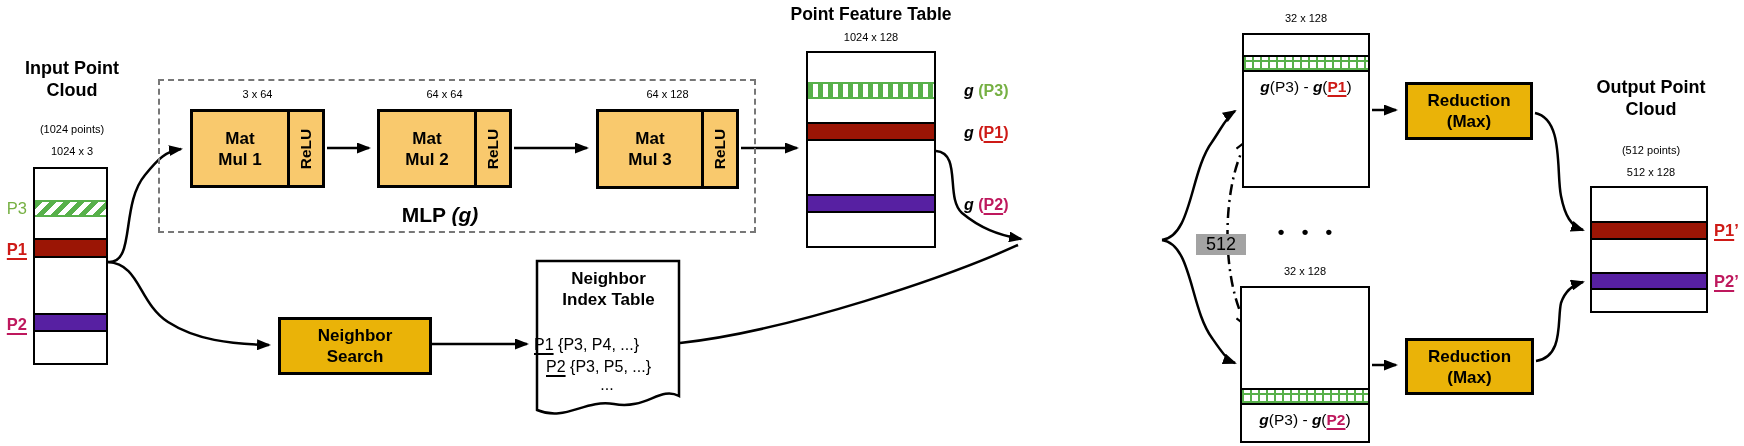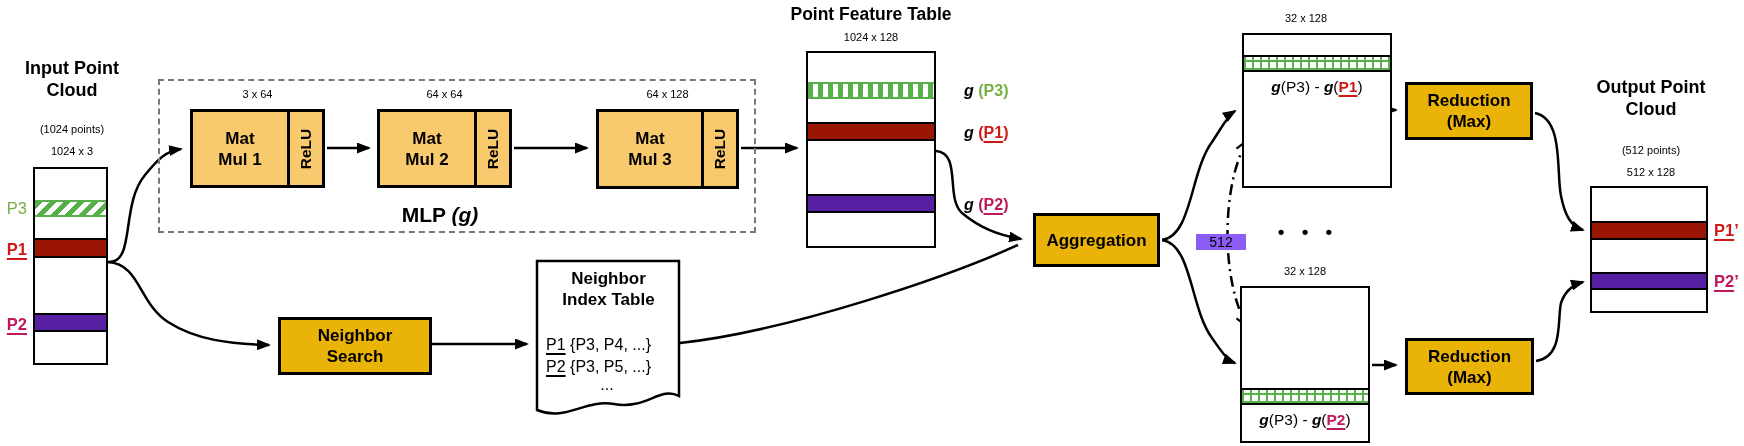--- a/index.html
+++ b/index.html
@@ -40,21 +40,21 @@
   .c-green{color:#76B043;}
   .c-red{color:#CE1A16;}
   .c-purple{color:#be185d;}
   .und{text-decoration:underline;text-underline-offset:2.5px;text-decoration-thickness:1.8px;}
   .gvar{font-weight:bold;font-style:italic;color:#000;}
   .glab{font-size:16px;line-height:20px;white-space:nowrap;margin-left:20px;}
   .mlp-dash{border:2px dashed #777;box-sizing:border-box;}
   .mlp-label{font-size:21px;font-weight:bold;text-align:center;}
   .docline{font-size:16px;line-height:21px;white-space:nowrap;}
   .difftext{font-size:15.5px;text-align:center;white-space:nowrap;}
-  .count512{font-size:14px;background:#8b5cf6;padding:0 2px;text-align:center;}
+  .count512{font-size:18px;background:#a3a3a3;padding:0 2px;text-align:center;}
   .dots{font-size:19px;font-weight:bold;letter-spacing:6px;text-align:center;}
 </style>
 </head>
 <body>
 
 <div class="canvas">
 
   <svg class="wires" width="1744" height="446" viewBox="0 0 1744 446">
     <defs>
       <marker id="arr" viewBox="0 0 14 11" refX="12" refY="5.5" markerWidth="14" markerHeight="11" markerUnits="userSpaceOnUse" orient="auto-start-reverse">
@@ -169,35 +169,34 @@
     <div>
         <div>Neighbor</div>
         <div>Search</div>
       </div>
   </div>
 
   <div class="el sec-title" style="left:537px;top:268px;width:143px;font-size:17px;line-height:21px;">
     <div>Neighbor</div>
     <div>Index Table</div>
   </div>
-  <div class="el docline" style="left:546px;top:334px;">
+  <div class="el docline" style="left:534px;top:334px;">
     <span class="und">P1</span> <span>{P3, P4, ...}</span>
   </div>
   <div class="el docline" style="left:546px;top:356px;">
     <span class="und">P2</span> <span>{P3, P5, ...}</span>
   </div>
   <div class="el docline" style="left:537px;top:374px;width:140px;text-align:center;">...</div>
 
-  <div class="el obox" style="left:1033px;top:213px;width:127px;height:54px;">Aggregation</div>
 
   <div class="el count512" style="left:1196px;top:234px;width:46px;z-index:3;">512</div>
   <div class="el dots" style="left:1268px;top:221px;width:80px;">• • •</div>
 
   <div class="el dims" style="left:1242px;top:9px;width:128px;">32 x 128</div>
-  <div class="el table" style="left:1242px;top:33px;width:150px;height:155px;">
+  <div class="el table" style="left:1242px;top:33px;width:128px;height:155px;">
     <div class="trow row-check" style="top:20px;height:17px;"></div>
     <div class="difftext" style="position:absolute;left:0;right:0;top:43px;">
       <span class="gvar">g</span><span>(P3)</span><span> - </span><span class="gvar">g</span><span>(</span><span class="c-red und" style="font-weight:bold;">P1</span><span>)</span>
     </div>
   </div>
 
   <div class="el dims" style="left:1240px;top:262px;width:130px;">32 x 128</div>
   <div class="el table" style="left:1240px;top:286px;width:130px;height:157px;">
     <div class="trow row-check" style="top:100px;height:17px;"></div>
     <div class="difftext" style="position:absolute;left:0;right:0;top:123px;">

